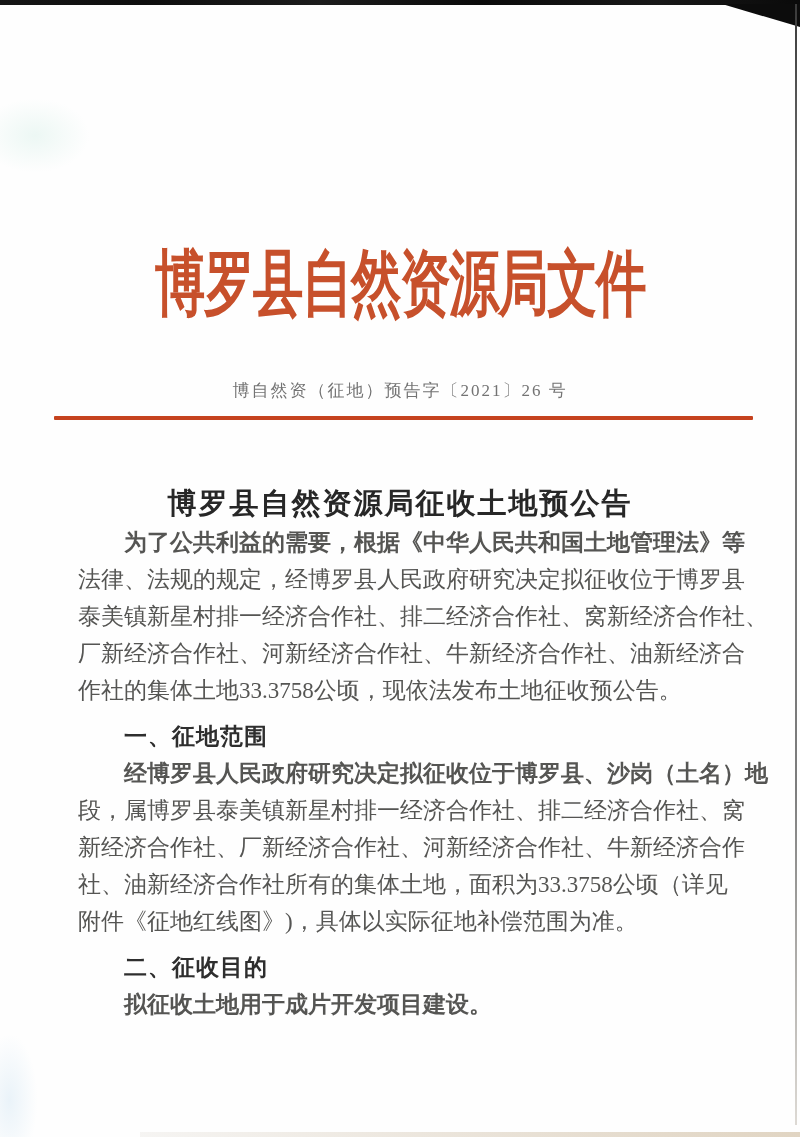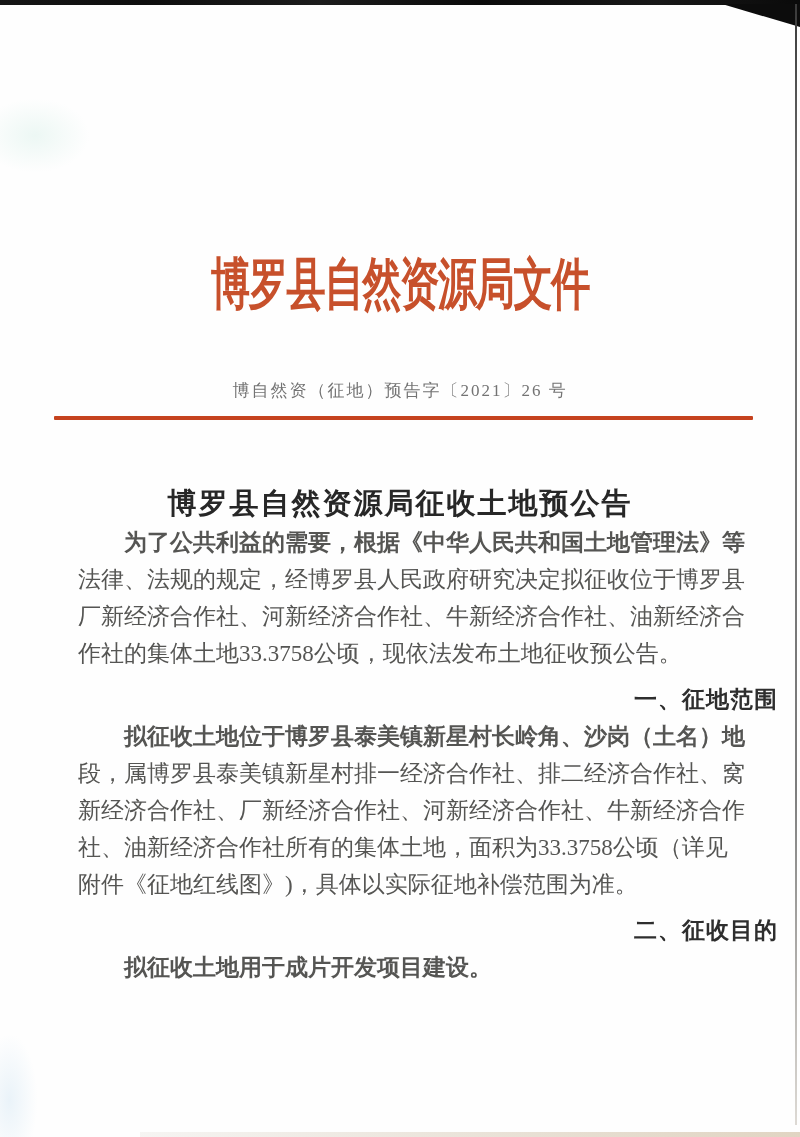--- a/index.html
+++ b/index.html
@@ -38,21 +38,21 @@
   }
   .art-bottom-left-blue {
     position: absolute; top: 1035px; left: -18px; width: 55px; height: 130px;
     background: radial-gradient(ellipse at center, rgba(214,232,244,0.5), rgba(214,232,244,0) 72%);
   }
 
   
   .doc-title {
     position: absolute; top: 240px; left: 0; width: 100%;
     text-align: center; line-height: 88px;
-    font-size: 56px; font-weight: bold;
+    font-size: 72px; font-weight: bold;
     font-family: "Liberation Serif", "DejaVu Serif", serif;
     white-space: nowrap;
   }
   .doc-title .squeeze {
     display: inline-block;
     transform: scaleX(0.70);
     transform-origin: 50% 50%;
     letter-spacing: -2px;
   }
   .doc-number {
@@ -83,21 +83,20 @@
     font-family: "Liberation Serif", "DejaVu Serif", serif;
   }
   .ln { white-space: nowrap; }
   .ind { padding-left: 46px; font-weight: bold; }
   .sec {
     margin-top: 9px;
     font-weight: 700;
     color: #2e2e2e;
     font-family: "Liberation Sans", "DejaVu Sans", sans-serif;
     letter-spacing: 1px;
-    text-align: right;
   }
 </style>
 </head>
 <body>
 
 <div class="page">
 
   <div class="art-top-bar"></div>
   <div class="art-top-right-wedge"></div>
   <div class="art-right-line"></div>
@@ -112,24 +111,25 @@
     <div class="doc-number">博自然资（征地）预告字〔2021〕26 号</div>
     <div class="red-rule" style="background-color: rgb(197, 66, 30);"></div>
   </header>
 
   <main>
     <h2 class="notice-title">博罗县自然资源局征收土地预公告</h2>
 
     <div class="body-text">
       <div class="ln ind">为了公共利益的需要，根据《中华人民共和国土地管理法》等</div>
       <div class="ln">法律、法规的规定，经博罗县人民政府研究决定拟征收位于博罗县</div>
+      <div class="ln">泰美镇新星村排一经济合作社、排二经济合作社、窝新经济合作社、</div>
       <div class="ln">厂新经济合作社、河新经济合作社、牛新经济合作社、油新经济合</div>
       <div class="ln">作社的集体土地33.3758公顷，现依法发布土地征收预公告。</div>
       <div class="ln ind sec">一、征地范围</div>
-      <div class="ln ind">拟征收土地位于博罗县泰美镇新星村长岭角、沙岗（土名）地</div>
+      <div class="ln ind">经博罗县人民政府研究决定拟征收位于博罗县、沙岗（土名）地</div>
       <div class="ln">段，属博罗县泰美镇新星村排一经济合作社、排二经济合作社、窝</div>
       <div class="ln">新经济合作社、厂新经济合作社、河新经济合作社、牛新经济合作</div>
       <div class="ln">社、油新经济合作社所有的集体土地，面积为33.3758公顷（详见</div>
       <div class="ln">附件《征地红线图》)，具体以实际征地补偿范围为准。</div>
       <div class="ln ind sec">二、征收目的</div>
       <div class="ln ind">拟征收土地用于成片开发项目建设。</div>
     </div>
   </main>
 
 </div>

